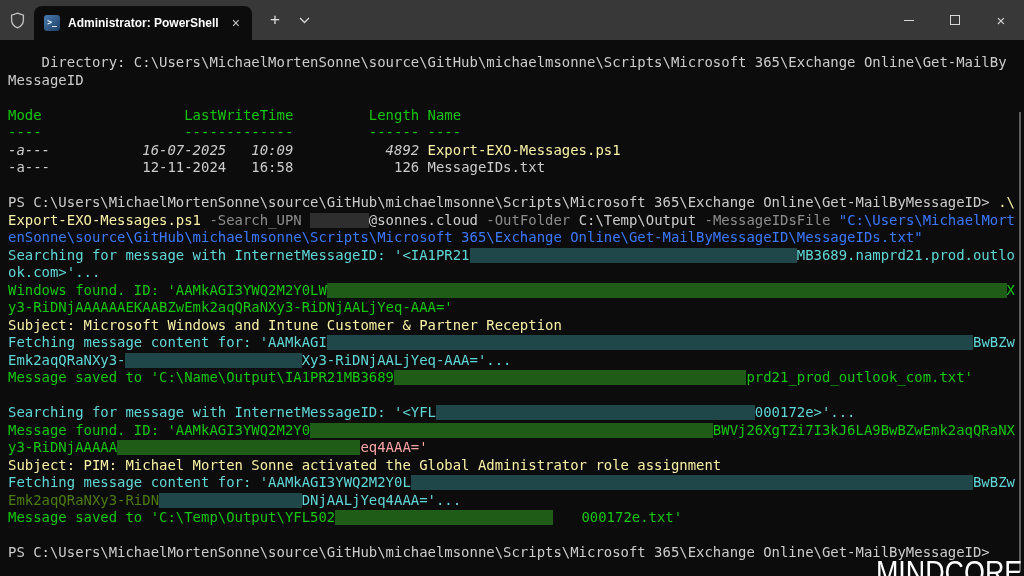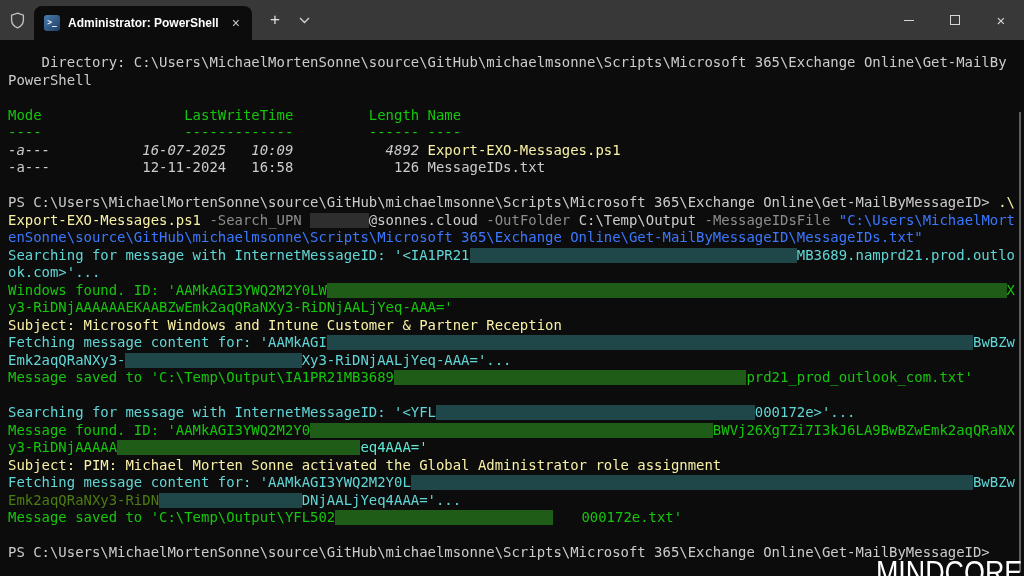--- a/index.html
+++ b/index.html
@@ -107,42 +107,42 @@
     <div class="max-glyph"></div>
   </div>
   <div class="win-btn">
     <div class="close-glyph">×</div>
   </div>
 </div>
 
 <div class="terminal">
   <div>
       <div class="line"><span style="color: rgb(204, 204, 204);">    Directory: C:\Users\MichaelMortenSonne\source\GitHub\michaelmsonne\Scripts\Microsoft 365\Exchange Online\Get-MailBy</span></div>
-      <div class="line"><span style="color: rgb(204, 204, 204);">PowerShell</span></div>
+      <div class="line"><span style="color: rgb(204, 204, 204);">MessageID</span></div>
       <div class="line">&nbsp;</div>
       <div class="line"><span style="color: rgb(22, 198, 12);">Mode                 LastWriteTime         Length Name</span></div>
       <div class="line"><span style="color: rgb(22, 198, 12);">----                 -------------         ------ ----</span></div>
       <div class="line"><span style="color: rgb(204, 204, 204); font-style: italic;">-a---           16-07-2025   10:09           4892 </span><span style="color: rgb(249, 241, 165);">Export-EXO-Messages.ps1</span></div>
       <div class="line"><span style="color: rgb(204, 204, 204);">-a---           12-11-2024   16:58            126 </span><span style="color: rgb(204, 204, 204);">MessageIDs.txt</span></div>
       <div class="line">&nbsp;</div>
       <div class="line"><span style="color: rgb(204, 204, 204);">PS C:\Users\MichaelMortenSonne\source\GitHub\michaelmsonne\Scripts\Microsoft 365\Exchange Online\Get-MailByMessageID&gt; </span><span style="color: rgb(249, 241, 165);">.\</span></div>
       <div class="line"><span style="color: rgb(249, 241, 165);">Export-EXO-Messages.ps1</span><span style="color: rgb(141, 141, 141);"> -Search_UPN </span><span class="redact" style="width: 7ch; background: rgb(46, 46, 46);"></span><span style="color: rgb(204, 204, 204);">@sonnes.cloud</span><span style="color: rgb(141, 141, 141);"> -OutFolder </span><span style="color: rgb(204, 204, 204);">C:\Temp\Output</span><span style="color: rgb(141, 141, 141);"> -MessageIDsFile </span><span style="color: rgb(59, 120, 255);">"C:\Users\MichaelMort</span></div>
       <div class="line"><span style="color: rgb(59, 120, 255);">enSonne\source\GitHub\michaelmsonne\Scripts\Microsoft 365\Exchange Online\Get-MailByMessageID\MessageIDs.txt"</span></div>
       <div class="line"><span style="color: rgb(97, 214, 214);">Searching for message with InternetMessageID: '&lt;IA1PR21</span><span class="redact" style="width: 39ch; background: rgb(31, 71, 74);"></span><span style="color: rgb(97, 214, 214);">MB3689.namprd21.prod.outlo</span></div>
       <div class="line"><span style="color: rgb(97, 214, 214);">ok.com&gt;'...</span></div>
       <div class="line"><span style="color: rgb(22, 198, 12);">Windows found. ID: 'AAMkAGI3YWQ2M2Y0LW</span><span class="redact" style="width: 81ch; background: rgb(31, 92, 23);"></span><span style="color: rgb(22, 198, 12);">X</span></div>
       <div class="line"><span style="color: rgb(22, 198, 12);">y3-RiDNjAAAAAAEKAABZwEmk2aqQRaNXy3-RiDNjAALjYeq-AAA='</span></div>
       <div class="line"><span style="color: rgb(249, 241, 165);">Subject: Microsoft Windows and Intune Customer &amp; Partner Reception</span></div>
       <div class="line"><span style="color: rgb(97, 214, 214);">Fetching message content for: 'AAMkAGI</span><span class="redact" style="width: 77ch; background: rgb(31, 71, 74);"></span><span style="color: rgb(97, 214, 214);">BwBZw</span></div>
       <div class="line"><span style="color: rgb(97, 214, 214);">Emk2aqQRaNXy3-</span><span class="redact" style="width: 21ch; background: rgb(31, 71, 74);"></span><span style="color: rgb(97, 214, 214);">Xy3-RiDNjAALjYeq-AAA='...</span></div>
-      <div class="line"><span style="color: rgb(22, 198, 12);">Message saved to 'C:\Temp\Output\IA1PR21MB3689</span><span class="redact" style="width: 42ch; background: rgb(31, 92, 23);"></span><span style="color: rgb(22, 198, 12);">prd21_prod_outlook_com.txt'</span></div>
+      <div class="line"><span style="color: rgb(22, 198, 12);">Message saved to 'C:\Name\Output\IA1PR21MB3689</span><span class="redact" style="width: 42ch; background: rgb(31, 92, 23);"></span><span style="color: rgb(22, 198, 12);">prd21_prod_outlook_com.txt'</span></div>
       <div class="line">&nbsp;</div>
       <div class="line"><span style="color: rgb(97, 214, 214);">Searching for message with InternetMessageID: '&lt;YFL</span><span class="redact" style="width: 38ch; background: rgb(31, 71, 74);"></span><span style="color: rgb(97, 214, 214);">000172e&gt;'...</span></div>
       <div class="line"><span style="color: rgb(22, 198, 12);">Message found. ID: 'AAMkAGI3YWQ2M2Y0</span><span class="redact" style="width: 48ch; background: rgb(31, 92, 23);"></span><span style="color: rgb(22, 198, 12);">BWVj26XgTZi7I3kJ6LA9BwBZwEmk2aqQRaNX</span></div>
-      <div class="line"><span style="color: rgb(22, 198, 12);">y3-RiDNjAAAAA</span><span class="redact" style="width: 29ch; background: rgb(31, 92, 23);"></span><span style="color: #5eead4;">eq4AAA='</span></div>
+      <div class="line"><span style="color: rgb(22, 198, 12);">y3-RiDNjAAAAA</span><span class="redact" style="width: 29ch; background: rgb(31, 92, 23);"></span><span style="color: #fca5a5;">eq4AAA='</span></div>
       <div class="line"><span style="color: rgb(249, 241, 165);">Subject: PIM: Michael Morten Sonne activated the Global Administrator role assignment</span></div>
       <div class="line"><span style="color: rgb(97, 214, 214);">Fetching message content for: 'AAMkAGI3YWQ2M2Y0L</span><span class="redact" style="width: 67ch; background: rgb(31, 71, 74);"></span><span style="color: rgb(97, 214, 214);">BwBZw</span></div>
       <div class="line"><span style="color: #4d7c0f;">Emk2aqQRaNXy3-RiDN</span><span class="redact" style="width: 17ch; background: rgb(31, 71, 74);"></span><span style="color: rgb(97, 214, 214);">DNjAALjYeq4AAA='...</span></div>
       <div class="line"><span style="color: rgb(22, 198, 12);">Message saved to 'C:\Temp\Output\YFL502</span><span class="redact" style="width: 26ch; background: rgb(31, 92, 23);"></span><span style="color: rgb(22, 198, 12); margin-left: 28px;">000172e.txt'</span></div>
       <div class="line">&nbsp;</div>
       <div class="line"><span style="color: rgb(204, 204, 204);">PS C:\Users\MichaelMortenSonne\source\GitHub\michaelmsonne\Scripts\Microsoft 365\Exchange Online\Get-MailByMessageID&gt;</span></div>
     </div>
   <div class="scrollbar"></div>
   <div class="watermark">MINDCORE</div>
 </div>

